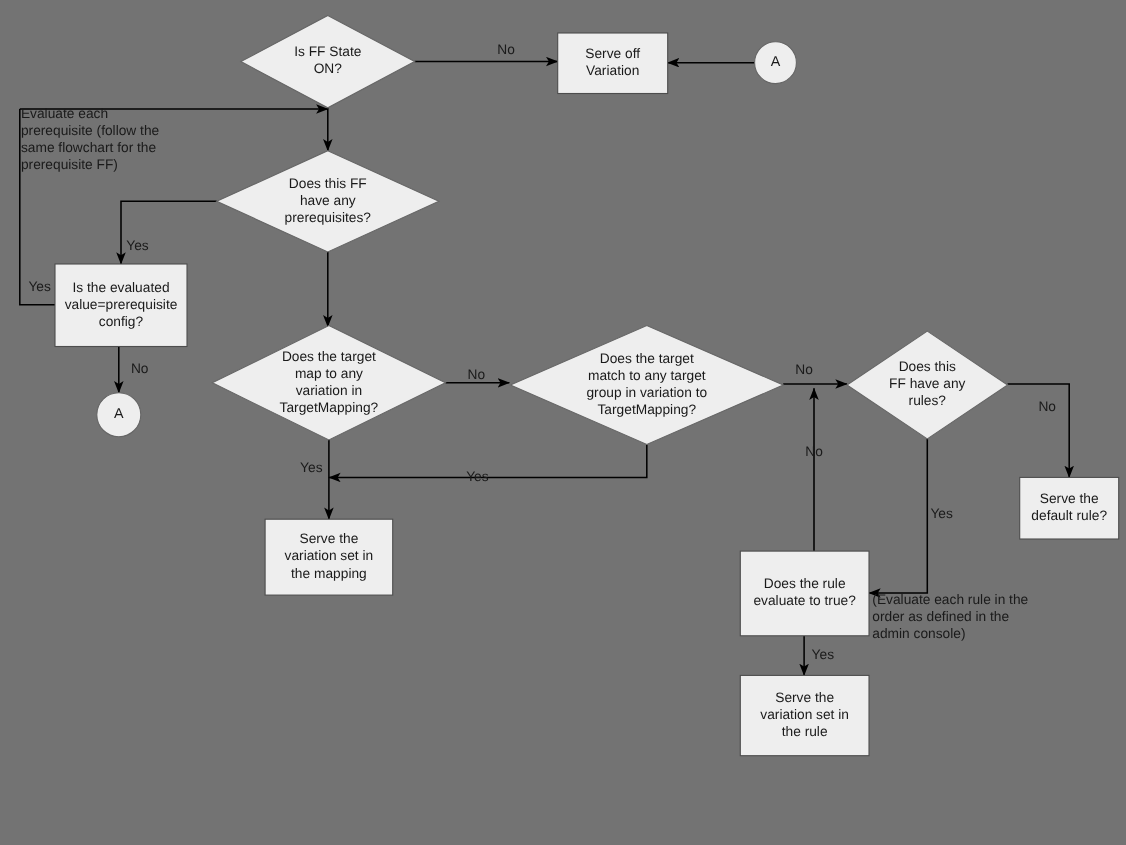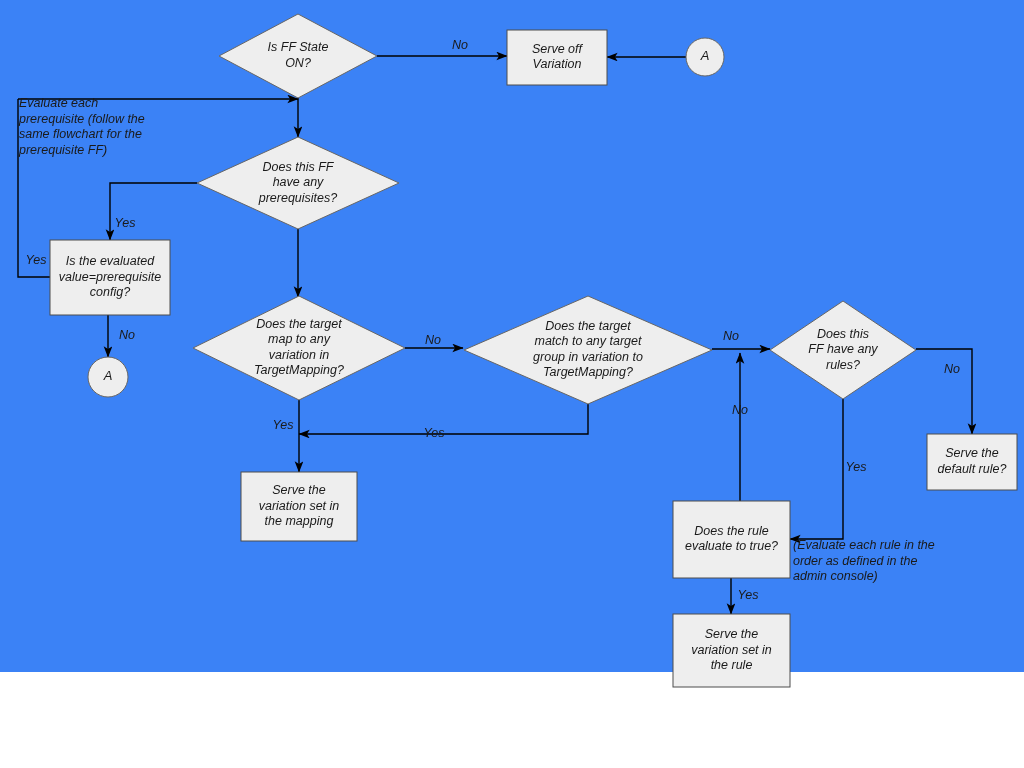--- a/index.html
+++ b/index.html
@@ -10,23 +10,22 @@
   }
   body {
     font-family: "Liberation Sans", sans-serif;
     width: 1024px;
     height: 768px;
     overflow: hidden;
   }
   #diagram-root {
     position: relative;
     width: 1024px;
-    height: 672px;
-    background: #3b82f6;
-    font-style: italic;
+    height: 768px;
+    background: #737373;
   }
   svg#flowchart {
     display: block;
     width: 1024px;
     height: 768px;
   }
   .node-shape {
     fill: #eeeeee;
     stroke: #666666;
     stroke-width: 1;

